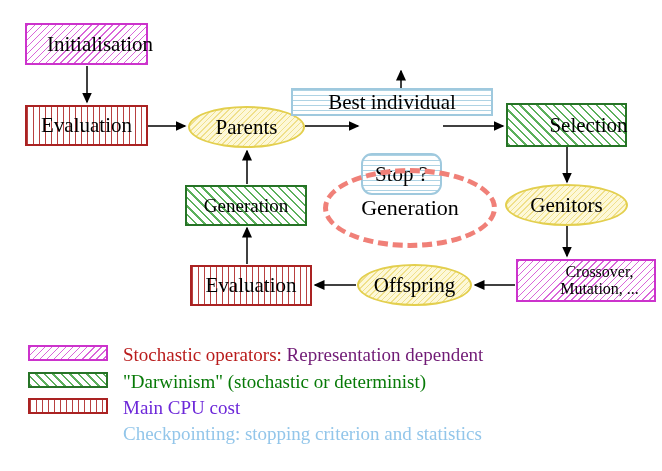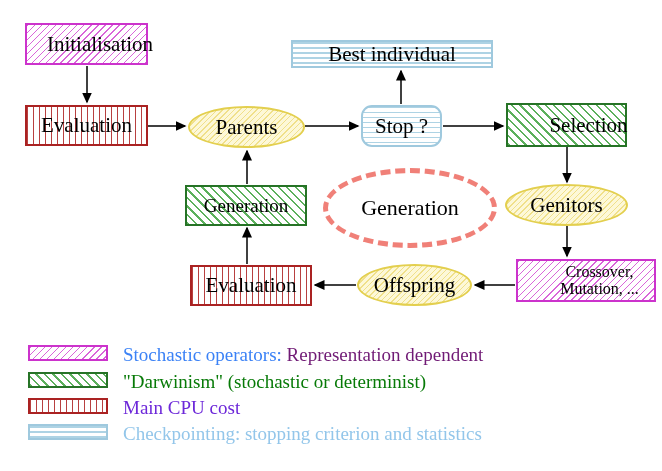--- a/index.html
+++ b/index.html
@@ -21,39 +21,40 @@
     border:2px solid #aa2222;
     background:repeating-linear-gradient(90deg,#b84040 0 1.5px,#ffffff 1.5px 6px);
   }
   .box-green{
     border:2px solid #267326;
     background:repeating-linear-gradient(45deg,#5cb05c 0 1.5px,#ffffff 1.5px 6px);
   }
   .box-cyan{
     border:2px solid #9fc9de;
     background:repeating-linear-gradient(180deg,#aed3e4 0 1.5px,#ffffff 1.5px 5px);
+    margin-top:48px;
   }
   .ellipse-yellow{
     border:2px solid #e3cf4e;border-radius:50%;
     background:repeating-linear-gradient(135deg,#f0e08a 0 1px,#fdf8d8 1px 4px);
   }
   .ellipse-dashed{
     border:5px dashed #f08078;border-radius:50%;
     background:transparent;color:#000000;
   }
   .rounded{border-radius:11px;}
   
   #arrows{position:absolute;left:0;top:0;width:662px;height:471px;pointer-events:none;}
   
   .legend-swatch{position:absolute;width:80px;height:16px;box-sizing:border-box;}
   .legend-label{
     position:absolute;left:123px;font-size:19px;white-space:nowrap;
     font-family:"Liberation Serif","DejaVu Serif",serif;
   }
-  .t-magenta{color:#3b82f6;}
+  .t-magenta{color:#b91c1c;}
   .t-gold{color:#701a75;}
   .t-green{color:#077a07;}
   .t-red{color:#6d28d9;}
   .t-blue{color:#93c6ea;}
   .small-two-line{font-size:16px;}
 </style>
 </head>
 <body>
 
 <div id="canvas">

